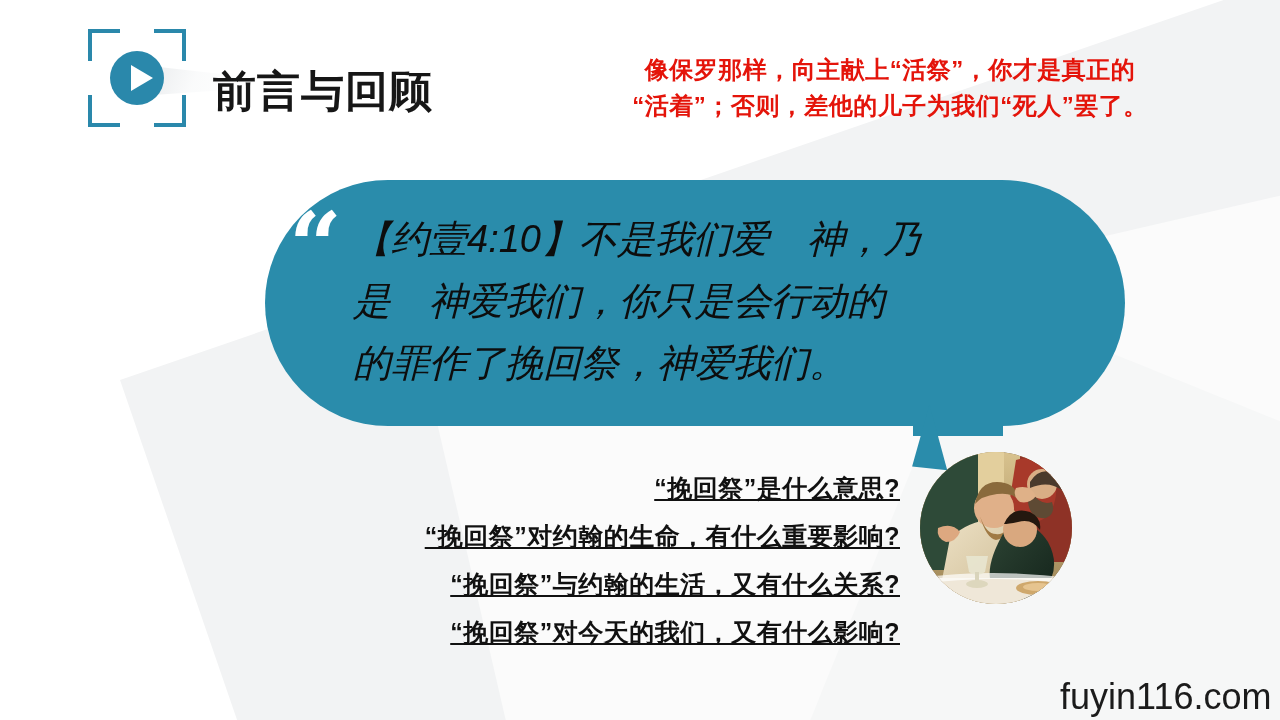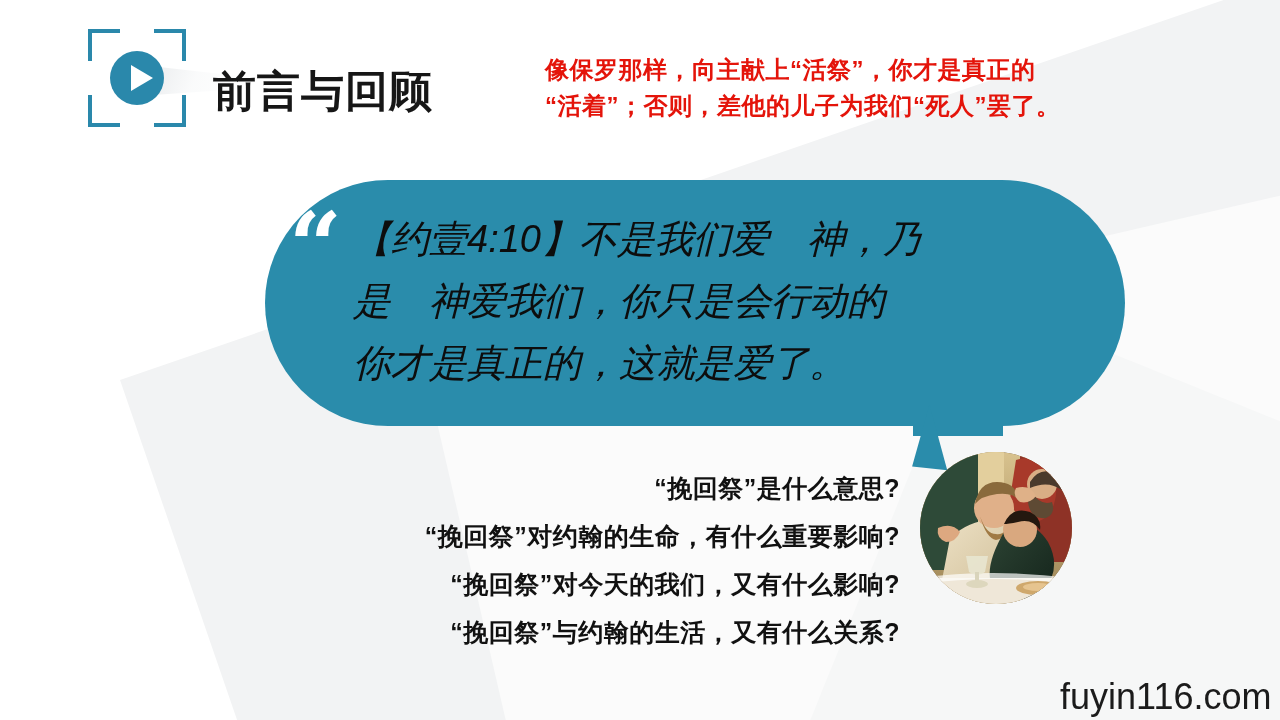--- a/index.html
+++ b/index.html
@@ -110,20 +110,21 @@
     line-height: 1.2;
     white-space: nowrap;
     margin-top: 16px;
   }
 
   .headline-red {
     position: absolute;
     left: 545px;
     top: 52px;
     width: 690px;
+    text-align: center;
     color: #e4140a;
     font-size: 24px;
     font-weight: bold;
     line-height: 36px;
     letter-spacing: 0.5px;
   }
   .headline-red .ln { display: block; }
 
   
   .bubble-wrap {
@@ -188,20 +189,21 @@
     position: absolute;
     left: 240px;
     top: 464px;
     width: 660px;
     text-align: right;
     color: #111111;
     font-size: 25px;
     font-weight: bold;
     line-height: 48px;
     letter-spacing: 0.5px;
+    text-decoration: underline;
   }
   .questions .q { display: block; white-space: nowrap; }
 
   
   .portrait {
     position: absolute;
     left: 920px;
     top: 452px;
     width: 152px;
     height: 152px;
@@ -256,29 +258,29 @@
   </div>
 
   <div class="bubble-wrap">
     <div class="bubble"></div>
     <div class="bubble-tail2"></div>
     <div class="bubble-tail"></div>
     <div class="quote-glyph">“</div>
     <div class="bubble-text">
       <span class="ln">【约壹4:10】不是我们爱　神，乃</span>
       <span class="ln">是　神爱我们，你只是会行动的</span>
-      <span class="ln">你才是真正的，这就是爱了。</span>
+      <span class="ln">的罪作了挽回祭，神爱我们。</span>
     </div>
   </div>
 
   <div class="questions">
     <span class="q">“挽回祭”是什么意思?</span>
     <span class="q">“挽回祭”对约翰的生命，有什么重要影响?</span>
+    <span class="q">“挽回祭”与约翰的生活，又有什么关系?</span>
     <span class="q">“挽回祭”对今天的我们，又有什么影响?</span>
-    <span class="q">“挽回祭”与约翰的生活，又有什么关系?</span>
   </div>
 
   <div class="portrait">
     <svg width="152" height="152" viewBox="0 0 152 152">
       <defs>
         <linearGradient id="wallg" x1="0" y1="0" x2="0" y2="1">
           <stop offset="0%" stop-color="#d8c28e"></stop>
           <stop offset="100%" stop-color="#9c8354"></stop>
         </linearGradient>
         <linearGradient id="robeg" x1="0" y1="0" x2="1" y2="1">

